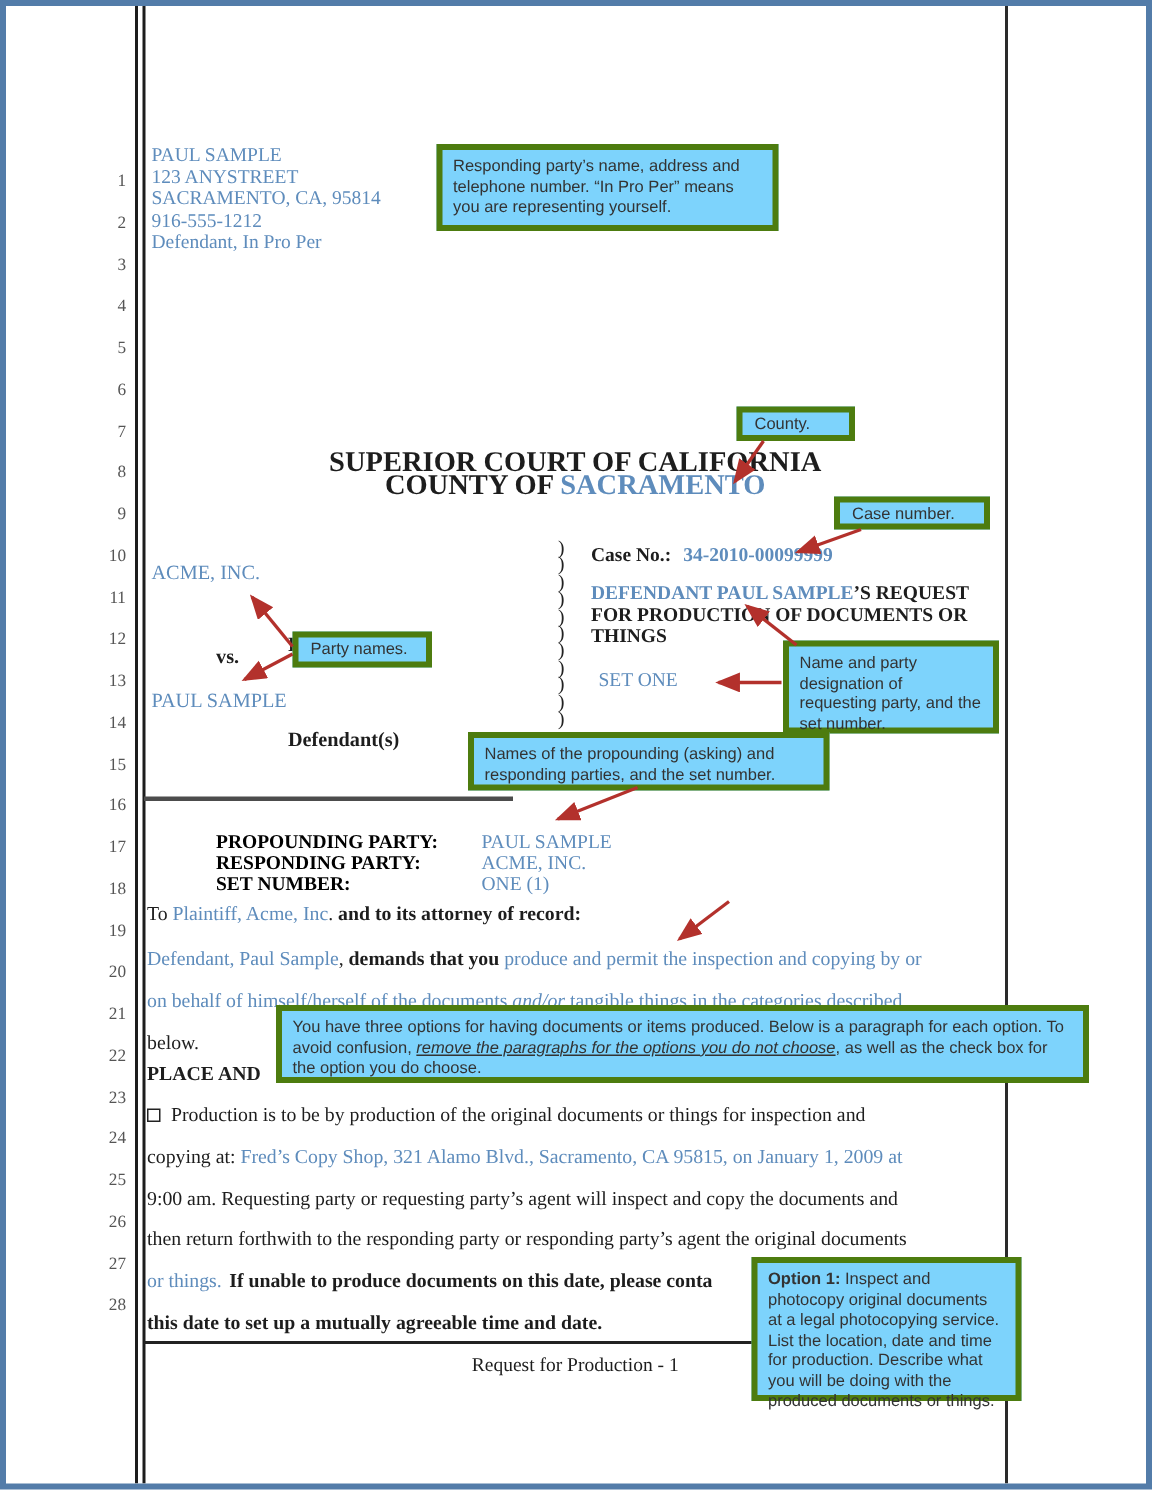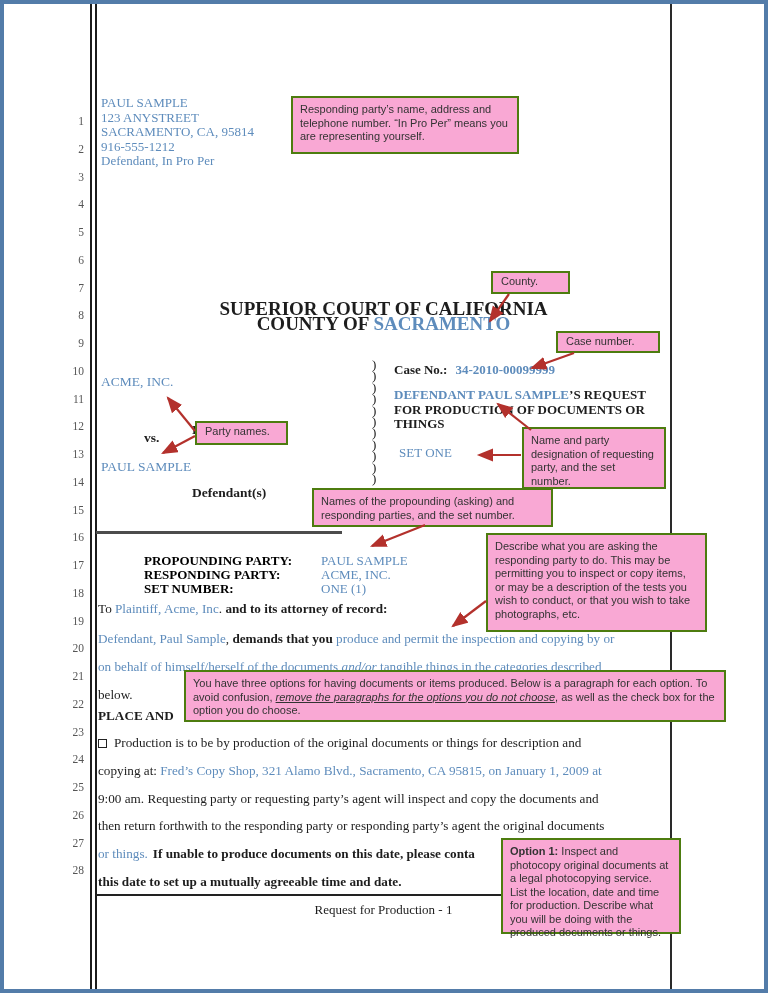--- a/index.html
+++ b/index.html
@@ -40,21 +40,21 @@
   #caption-rule { left:92px; top:527px; width:246px; height:3px; background:#4c4c4c; }
 
   #parties { left:140px; top:550px; font-size:13px; line-height:13.8px; }
   #parties .lab { display:inline-block; width:177px; font-weight:bold; color:#000000; }
 
   .bodyline { left:94px; font-size:13.2px; color:#1d1d1d; white-space:nowrap; }
 
   #footer-rule { left:92px; top:890px; width:574px; height:2px; background:#222; }
   #footer-text { left:92px; top:898px; width:575px; text-align:center; font-size:13px; color:#1d1d1d; }
 
-  .callout { position:absolute; background:#f9a8d4; border:2px solid #4d7c0f; color:#333;
+  .callout { position:absolute; background:#7dd3fc; border:4px solid #4d7c0f; color:#333;
              font-family:"Liberation Sans","DejaVu Sans",sans-serif; font-size:11px;
              line-height:13.5px; padding:5px 7px; z-index:5; }
   .callout.small { padding:2px 8px; }
   .callout .u { font-style:italic; text-decoration:underline; }
 
   #checkbox { display:inline-block; width:9px; height:9px; border:1.5px solid #222;
               margin-right:7px; vertical-align:-1px; }
 
   #arrow-overlay { position:absolute; inset:0; z-index:6; pointer-events:none; }
 
@@ -156,21 +156,21 @@
     <span class="blue">Defendant, Paul Sample</span><span>, </span><span class="bold">demands that you </span><span class="blue">produce and permit the inspection and copying by or</span>
   </div>
   <div class="abs bodyline" style="top:655px;">
     <span class="blue">on behalf of himself/herself of the documents </span><span class="blue ital">and/or</span><span class="blue"> tangible things in the categories described</span>
   </div>
   <div class="abs bodyline blue" style="top:683px;">below.</div>
 
   <div class="abs bodyline bold" style="top:704px;">PLACE AND</div>
 
   <div class="abs bodyline" style="top:731px;">
-    <span id="checkbox"></span><span>Production is to be by production of the original documents or things for description and</span>
+    <span id="checkbox"></span><span>Production is to be by production of the original documents or things for inspection and</span>
   </div>
   <div class="abs bodyline" style="top:759px;">
     <span>copying at: </span><span class="blue">Fred’s Copy Shop, 321 Alamo Blvd., Sacramento, CA  95815, on January 1, 2009 at</span>
   </div>
   <div class="abs bodyline blue" style="top:787px;">9:00 am. Requesting party or requesting party’s agent will inspect and copy the documents and</div>
   <div class="abs bodyline blue" style="top:814px;">then return forthwith to the responding party or responding party’s agent the original documents</div>
   <div class="abs bodyline" style="top:842px;">
     <span class="blue">or things.</span><span class="bold space-before">If unable to produce documents on this date, please conta</span>
   </div>
   <div class="abs bodyline bold" style="top:870px;">this date to set up a mutually agreeable time and date.</div>
@@ -183,21 +183,20 @@
   <div class="callout small" style="left:487px; top:267px; width:79px; height:23px;">County.</div>
 
   <div class="callout small" style="left:552px; top:327px; width:104px; height:22px;">Case number.</div>
 
   <div class="callout small" style="left:191px; top:417px; width:93px; height:24px;">Party names.</div>
 
   <div class="callout" style="left:518px; top:423px; width:144px; height:62px;">Name and party designation of requesting party, and the set number.</div>
 
   <div class="callout" style="left:308px; top:484px; width:241px; height:39px;">Names of the propounding (asking) and responding parties, and the set number.</div>
 
-  <div class="callout" style="left:482px; top:529px; width:221px; height:99px;">Describe what you are asking the responding party to do. This may be permitting you to inspect or copy items, or may be a description of the tests you wish to conduct, or that you wish to take photographs, etc.</div>
 
   <div class="callout" style="left:180px; top:666px; width:542px; height:52px;">
     <span>You have three options for having documents or items produced. Below is a paragraph for each option. To avoid confusion, </span><span class="u">remove the paragraphs for the options you do not choose</span><span>, as well as the check box for the option you do choose.</span>
   </div>
 
   <div class="callout" style="left:497px; top:834px; width:180px; height:96px;">
     <span style="font-weight:bold;">Option 1:</span><span> Inspect and photocopy original documents at a legal photocopying service. List the location, date and time for production. Describe what you will be doing with the produced documents or things.</span>
   </div>
 
   <svg id="arrow-overlay" width="768" height="993" viewBox="0 0 768 993">

